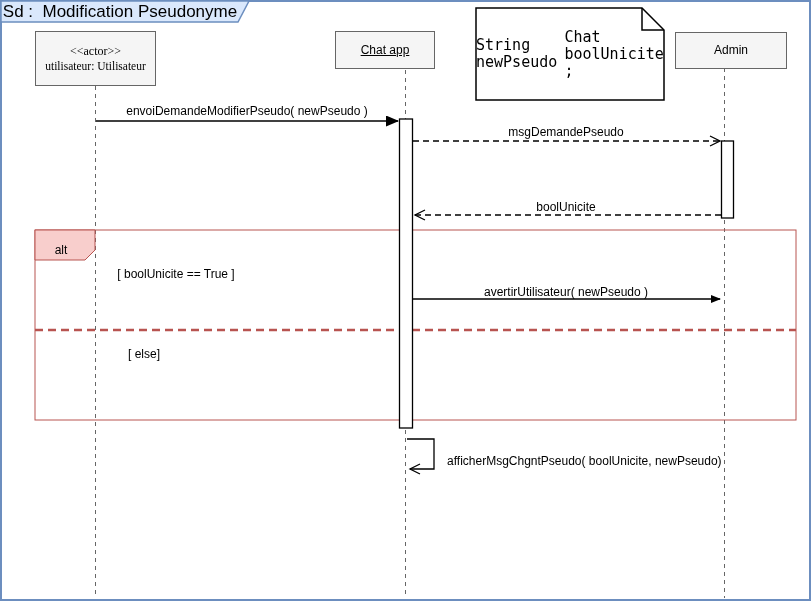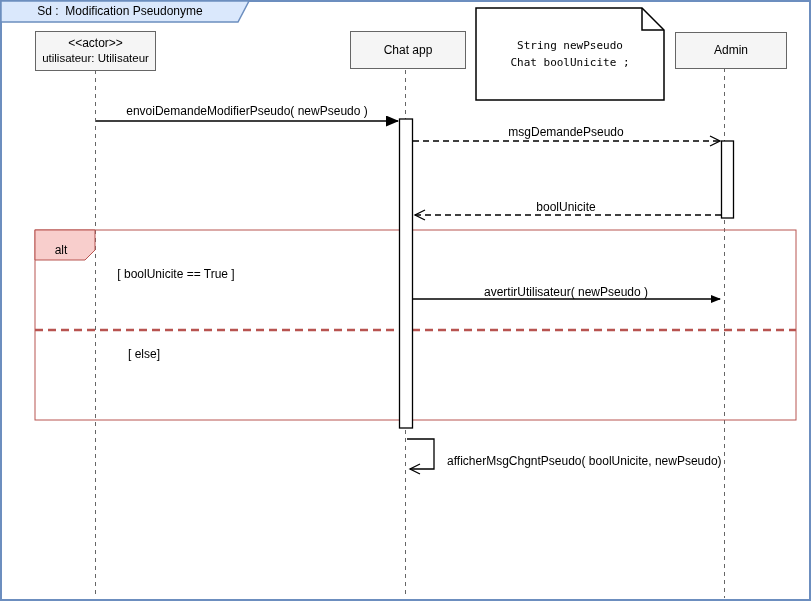--- a/index.html
+++ b/index.html
@@ -11,26 +11,26 @@
   .lbl{position:absolute;font-size:12px;line-height:14px;white-space:nowrap;z-index:2;}
   .lbl.center{transform:translateX(-50%);}
   .head-box{
     position:absolute;background:#f5f5f5;border:1px solid #666666;
     display:flex;flex-direction:column;align-items:center;justify-content:center;
     font-size:12px;line-height:15px;text-align:center;z-index:2;box-sizing:border-box;
   }
   .head-box .small{font-size:11.5px;}
   .diagram-title{
     position:absolute;left:1px;top:3px;width:238px;text-align:center;
-    font-size:12px;line-height:17px;white-space:pre;z-index:3;
+    font-size:17px;line-height:17px;white-space:pre;z-index:3;
   }
   .note-text{
     position:absolute;left:476px;top:8px;width:188px;height:92px;
-    display:flex;flex-direction:column;align-items:center;justify-content:center;
-    font-family:"DejaVu Sans Mono",monospace;font-size:11px;line-height:17px;z-index:2;
+    display:flex;flex-direction:row;align-items:center;justify-content:center;
+    font-family:"DejaVu Sans Mono",monospace;font-size:15px;line-height:17px;z-index:2;
   }
   .alt-op{
     position:absolute;left:35px;top:230px;width:52px;height:40px;
     display:flex;align-items:center;justify-content:center;font-size:12px;z-index:3;
   }
 </style>
 </head>
 <body>
 
 <div class="canvas">
@@ -68,25 +68,25 @@
 
     <line x1="96" y1="121" x2="398" y2="121" stroke="#000" stroke-width="1.3" marker-end="url(#arrowFilled)"></line>
     <line x1="413" y1="141" x2="720" y2="141" stroke="#000" stroke-width="1.3" stroke-dasharray="6 4" marker-end="url(#arrowOpen)"></line>
     <line x1="721" y1="215" x2="415" y2="215" stroke="#000" stroke-width="1.3" stroke-dasharray="6 4" marker-end="url(#arrowOpen)"></line>
     <line x1="413" y1="299" x2="720" y2="299" stroke="#000" stroke-width="1.3" marker-end="url(#arrowFilledSm)"></line>
     <polyline points="407,439 434,439 434,469 410,469" fill="none" stroke="#000" stroke-width="1.3" marker-end="url(#arrowOpen)"></polyline>
   </svg>
 
   <div class="diagram-title">Sd :  Modification Pseudonyme</div>
 
-  <div class="head-box" style="left:35px;top:31px;width:121px;height:40px;">
+  <div class="head-box" style="left:35px;top:31px;width:121px;height:55px;font-family:Liberation Serif, serif;">
     <span>&lt;&lt;actor&gt;&gt;</span>
     <span class="small">utilisateur: Utilisateur</span>
   </div>
-  <div class="head-box" style="left:350px;top:31px;width:116px;height:38px;">
+  <div class="head-box" style="left:335px;top:31px;width:100px;height:38px;text-decoration:underline;">
     <span>Chat app</span>
   </div>
   <div class="head-box" style="left:675px;top:32px;width:112px;height:37px;">
     <span>Admin</span>
   </div>
 
   <div class="note-text">
     <div>String newPseudo</div>
     <div>Chat boolUnicite ;</div>
   </div>

